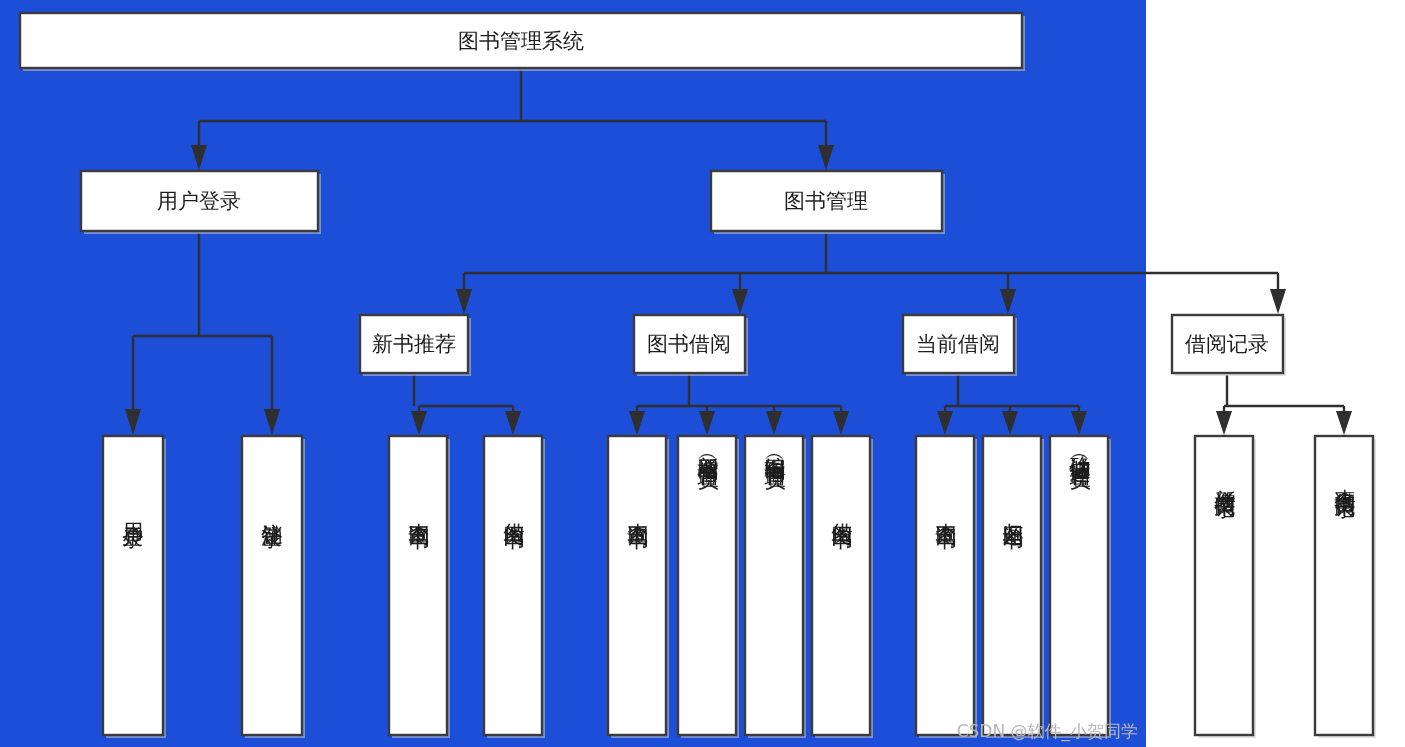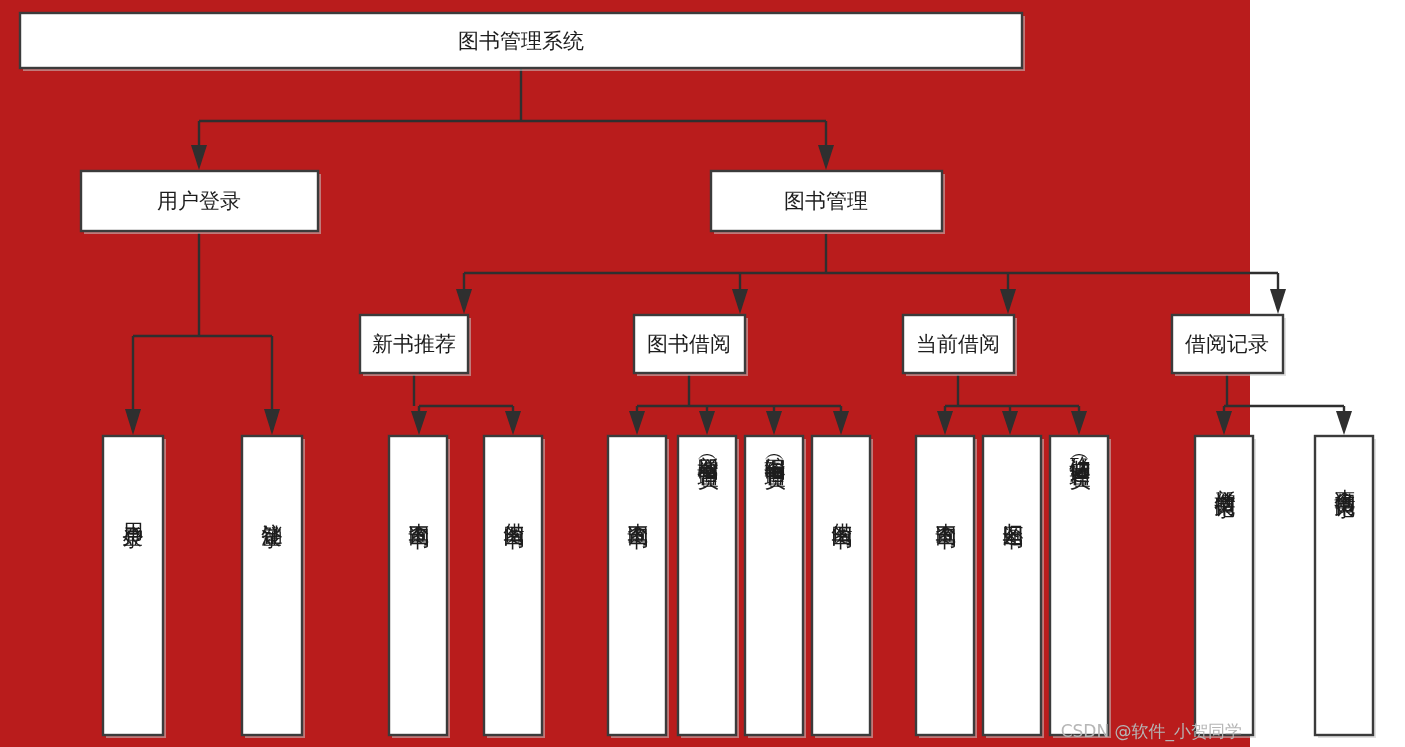--- a/index.html
+++ b/index.html
@@ -8,23 +8,23 @@
     background: #ffffff;
   }
   body {
     width: 1405px;
     height: 747px;
     font-family: "DejaVu Sans", "Liberation Sans", sans-serif;
     overflow: hidden;
   }
   #diagram-root {
     position: relative;
-    width: 1250px;
+    width: 1146px;
     height: 747px;
-    background: #b91c1c;
+    background: #1d4ed8;
   }
   svg.canvas {
     position: absolute;
     top: 0;
     left: 0;
     width: 1405px;
     height: 747px;
   }
   .node-box {
     fill: #ffffff;

